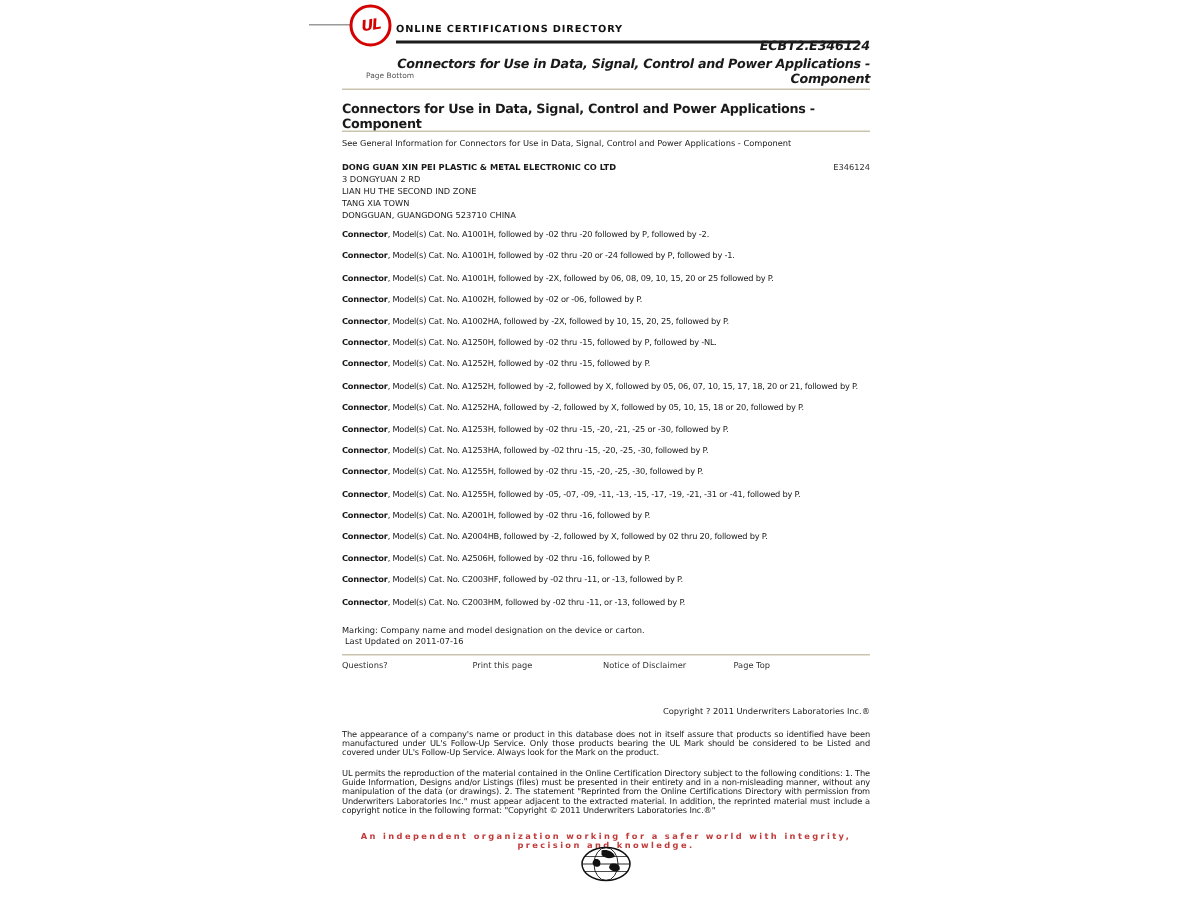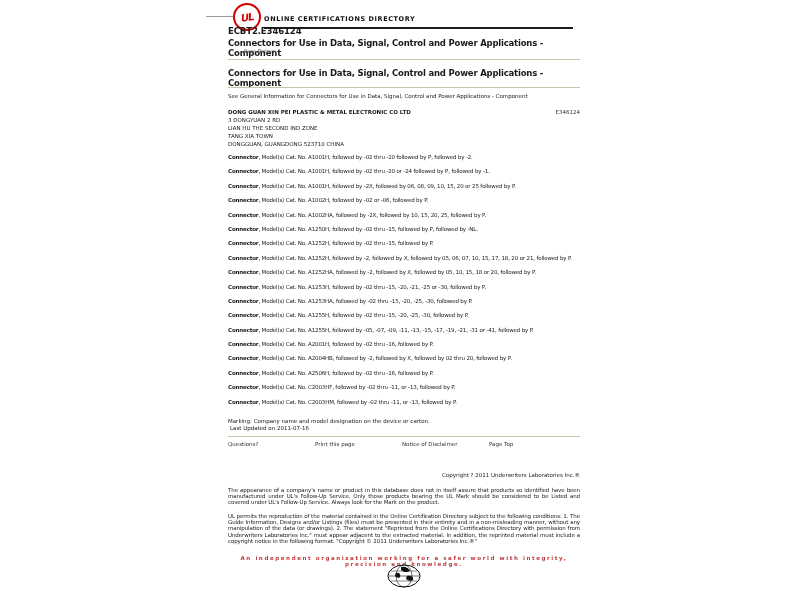--- a/index.html
+++ b/index.html
@@ -10,21 +10,21 @@
   
   .hdr{top:2px;height:28px;}
   .logo-dash{position:absolute;left:-22px;top:14px;width:28px;height:1px;background:#9a9a9a;}
   .ul-logo{position:absolute;left:5px;top:1px;width:24px;height:24px;border:2px solid #d50000;
            border-radius:50%;background:#fff;display:flex;align-items:center;justify-content:center;}
   .ul-logo span{color:#d50000;font-weight:bold;font-style:italic;font-size:10px;letter-spacing:-1px;transform:rotate(-8deg);}
   .brand-line{position:absolute;left:36px;top:4px;width:309px;border-bottom:2px solid #1c1c1c;padding-bottom:2px;}
   .brand{font-size:6.5px;font-weight:bold;letter-spacing:0.6px;color:#111;}
 
   
-  .titleblk{top:26px;text-align:left;}
+  .titleblk{top:26px;text-align:right;font-style:italic;}
   .filecode{font-size:8.5px;font-weight:bold;letter-spacing:-0.1px;}
   .maintitle{font-size:8.5px;font-weight:bold;letter-spacing:-0.2px;margin-top:2px;}
   .pagebottom{top:48px;left:244px;width:200px;font-size:5px;color:#555;}
   .rule{position:absolute;height:1px;background:#c9c4ae;width:352px;left:228px;}
   .r1{top:59px;} .r2{top:87px;} .r3{top:436px;}
 
   
   .secheading{top:68px;font-size:8.5px;font-weight:bold;letter-spacing:-0.2px;}
   .geninfo{top:93px;font-size:5.5px;color:#222;}
 

